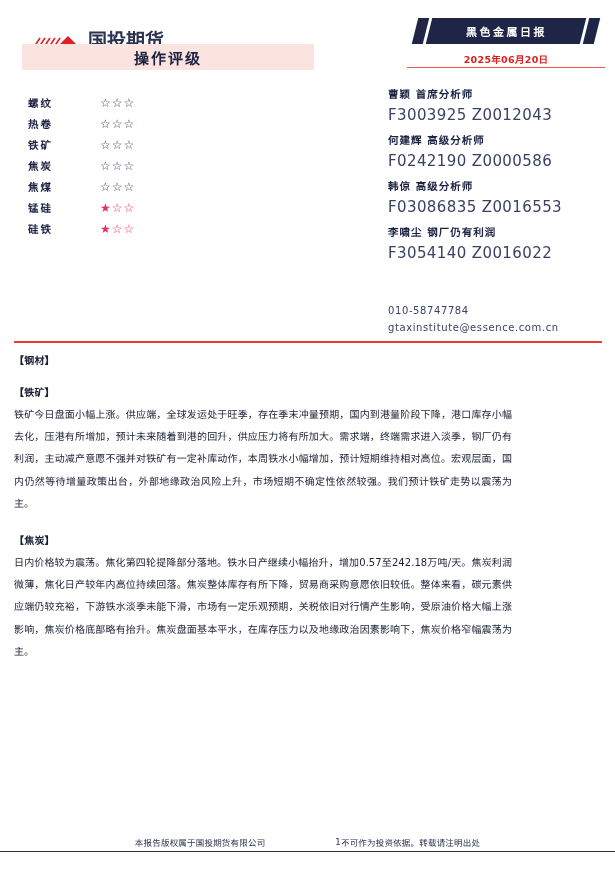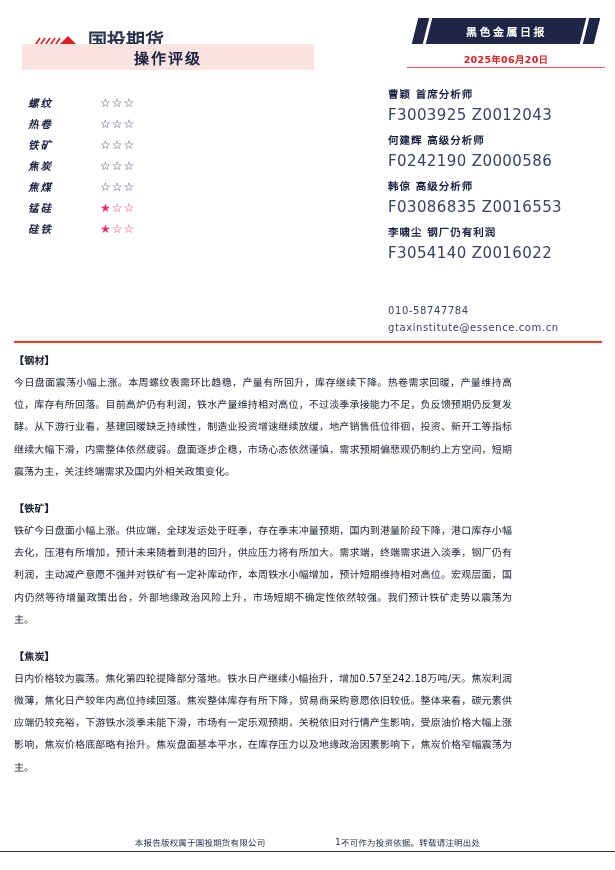--- a/index.html
+++ b/index.html
@@ -99,21 +99,20 @@
     align-items: center;
     height: 21px;
   }
   .rating-name {
     width: 72px;
     font-family: "DejaVu Serif", "Liberation Serif", serif;
     font-size: 10.5px;
     font-weight: 700;
     color: #1b2242;
     letter-spacing: 2px;
-    font-style: italic;
   }
   .rating-stars {
     font-size: 12px;
     letter-spacing: 1px;
     line-height: 1;
     white-space: nowrap;
   }
   .star { display: inline-block; }
   .star.navy   { color: #3b4468; }
   .star.pink   { color: #f0266b; }
@@ -379,21 +378,20 @@
       <div class="contact-line">010-58747784</div>
       <div class="contact-line">gtaxinstitute@essence.com.cn</div>
     </div>
 
     <div class="header-rule"></div>
   </div>
 
   <div class="content">
     <div class="section">
       <div class="section-title">【钢材】</div>
-      <div class="section-body">今日盘面震荡小幅上涨。本周螺纹表需环比趋稳，产量有所回升，库存继续下降。热卷需求回暖，产量维持高位，库存有所回落。目前高炉仍有利润，铁水产量维持相对高位，不过淡季承接能力不足，负反馈预期仍反复发酵。从下游行业看，基建回暖缺乏持续性，制造业投资增速继续放缓，地产销售低位徘徊，投资、新开工等指标继续大幅下滑，内需整体依然疲弱。盘面逐步企稳，市场心态依然谨慎，需求预期偏悲观仍制约上方空间，短期震荡为主，关注终端需求及国内外相关政策变化。</div>
     </div>
     <div class="section">
       <div class="section-title">【铁矿】</div>
       <div class="section-body">铁矿今日盘面小幅上涨。供应端，全球发运处于旺季，存在季末冲量预期，国内到港量阶段下降，港口库存小幅去化，压港有所增加，预计未来随着到港的回升，供应压力将有所加大。需求端，终端需求进入淡季，钢厂仍有利润，主动减产意愿不强并对铁矿有一定补库动作，本周铁水小幅增加，预计短期维持相对高位。宏观层面，国内仍然等待增量政策出台，外部地缘政治风险上升，市场短期不确定性依然较强。我们预计铁矿走势以震荡为主。</div>
     </div>
     <div class="section">
       <div class="section-title">【焦炭】</div>
       <div class="section-body">日内价格较为震荡。焦化第四轮提降部分落地。铁水日产继续小幅抬升，增加0.57至242.18万吨/天。焦炭利润微薄，焦化日产较年内高位持续回落。焦炭整体库存有所下降，贸易商采购意愿依旧较低。整体来看，碳元素供应端仍较充裕，下游铁水淡季未能下滑，市场有一定乐观预期，关税依旧对行情产生影响，受原油价格大幅上涨影响，焦炭价格底部略有抬升。焦炭盘面基本平水，在库存压力以及地缘政治因素影响下，焦炭价格窄幅震荡为主。</div>
     </div>
   </div>

